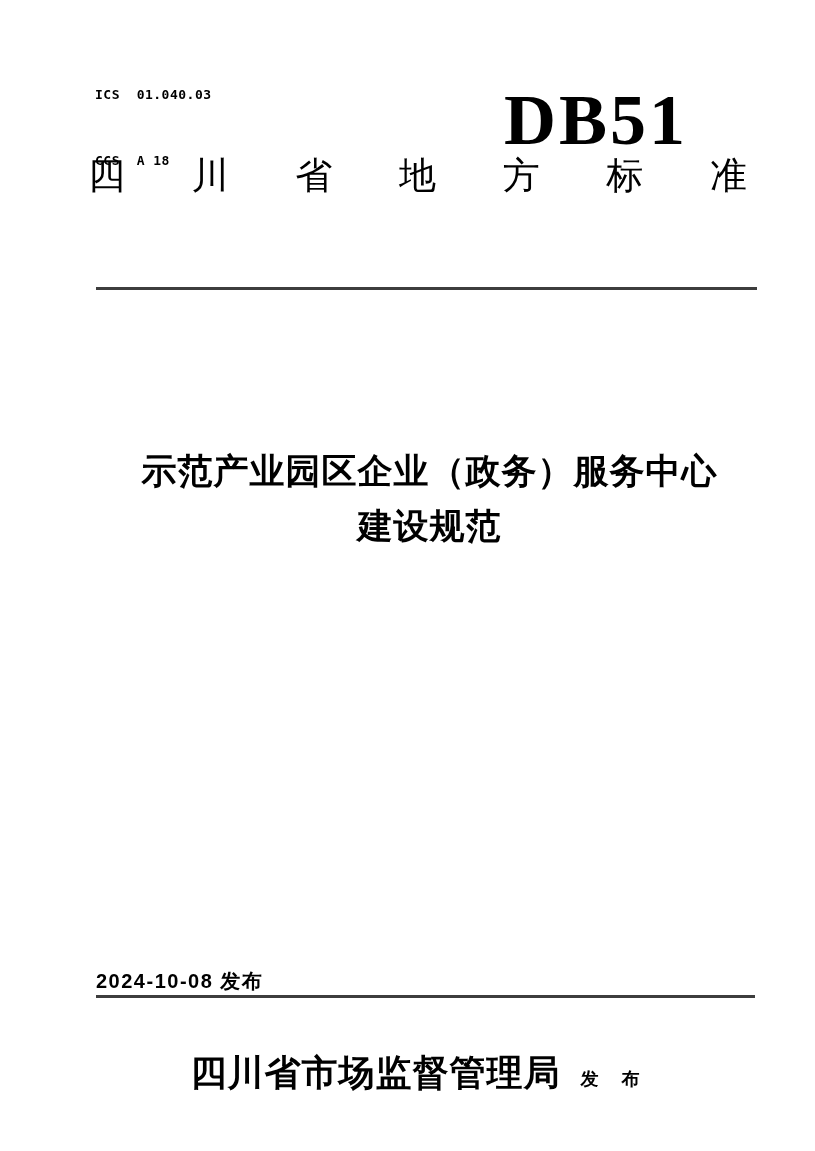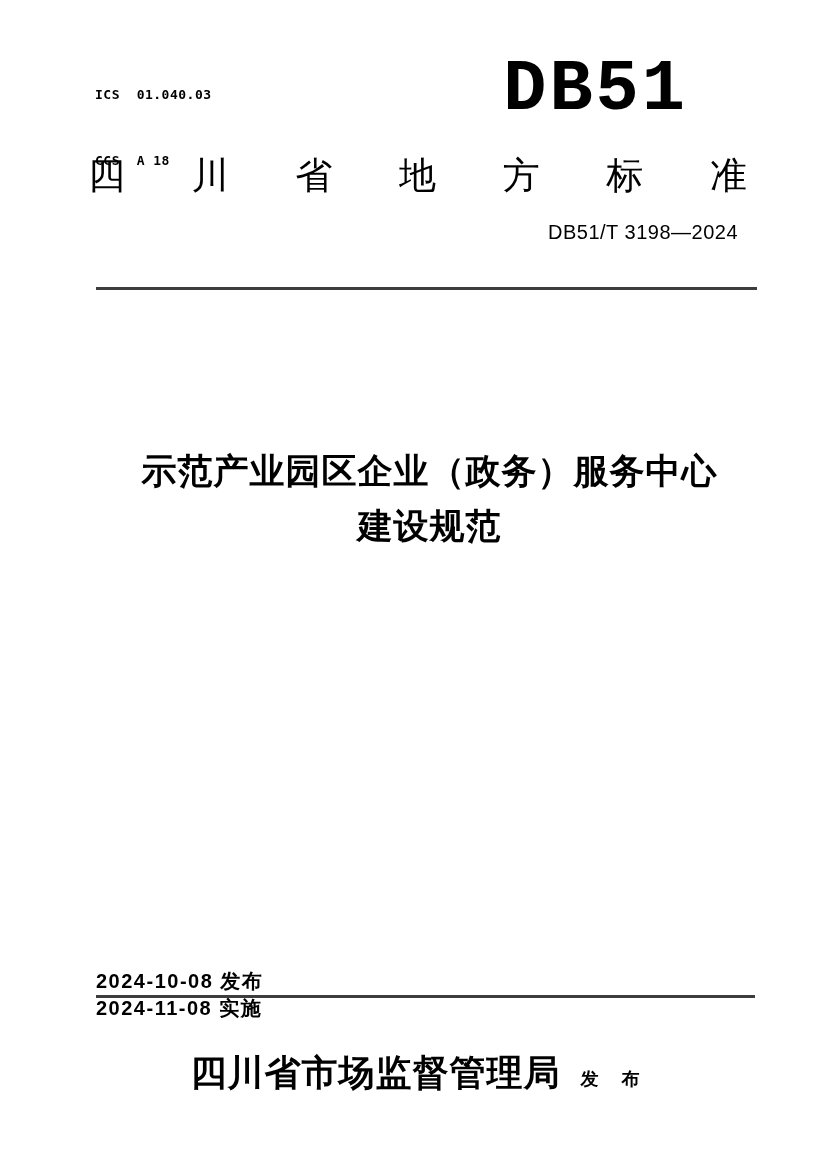--- a/index.html
+++ b/index.html
@@ -23,23 +23,23 @@
     top: 40px;
     font-family: "DejaVu Sans Mono", monospace;
     font-size: 13px;
     font-weight: bold;
     line-height: 22px;
     letter-spacing: 0.5px;
     white-space: pre;
   }
   .logo {
     position: absolute;
-    top: 54px;
+    top: 84px;
     right: 127px;
-    font-family: Liberation Mono, monospace;
+    font-family: Liberation Serif, serif;
     font-weight: bold;
     font-size: 72px;
     line-height: 1;
     letter-spacing: 3px;
     white-space: nowrap;
   }
   .standard-name {
     position: absolute;
     left: 88px;
     top: 155px;
@@ -136,32 +136,30 @@
   <div class="standard-name">
     <span>四</span>
     <span>川</span>
     <span>省</span>
     <span>地</span>
     <span>方</span>
     <span>标</span>
     <span>准</span>
   </div>
 
-  <div class="doc-number">DB51/T 3198—2024</div>
 
   <div class="rule rule-top"></div>
 
   <div class="title">
     <div>示范产业园区企业（政务）服务中心</div>
     <div>建设规范</div>
   </div>
 
   <div class="date-row">
     <span>2024-10-08 发布</span>
-    <span>2024-11-08 实施</span>
   </div>
 
   <div class="rule rule-bottom"></div>
 
   <div class="publisher-row">
     <span class="publisher">四川省市场监督管理局</span>
     <span class="publish-label">发 布</span>
   </div>
 
 </div>

